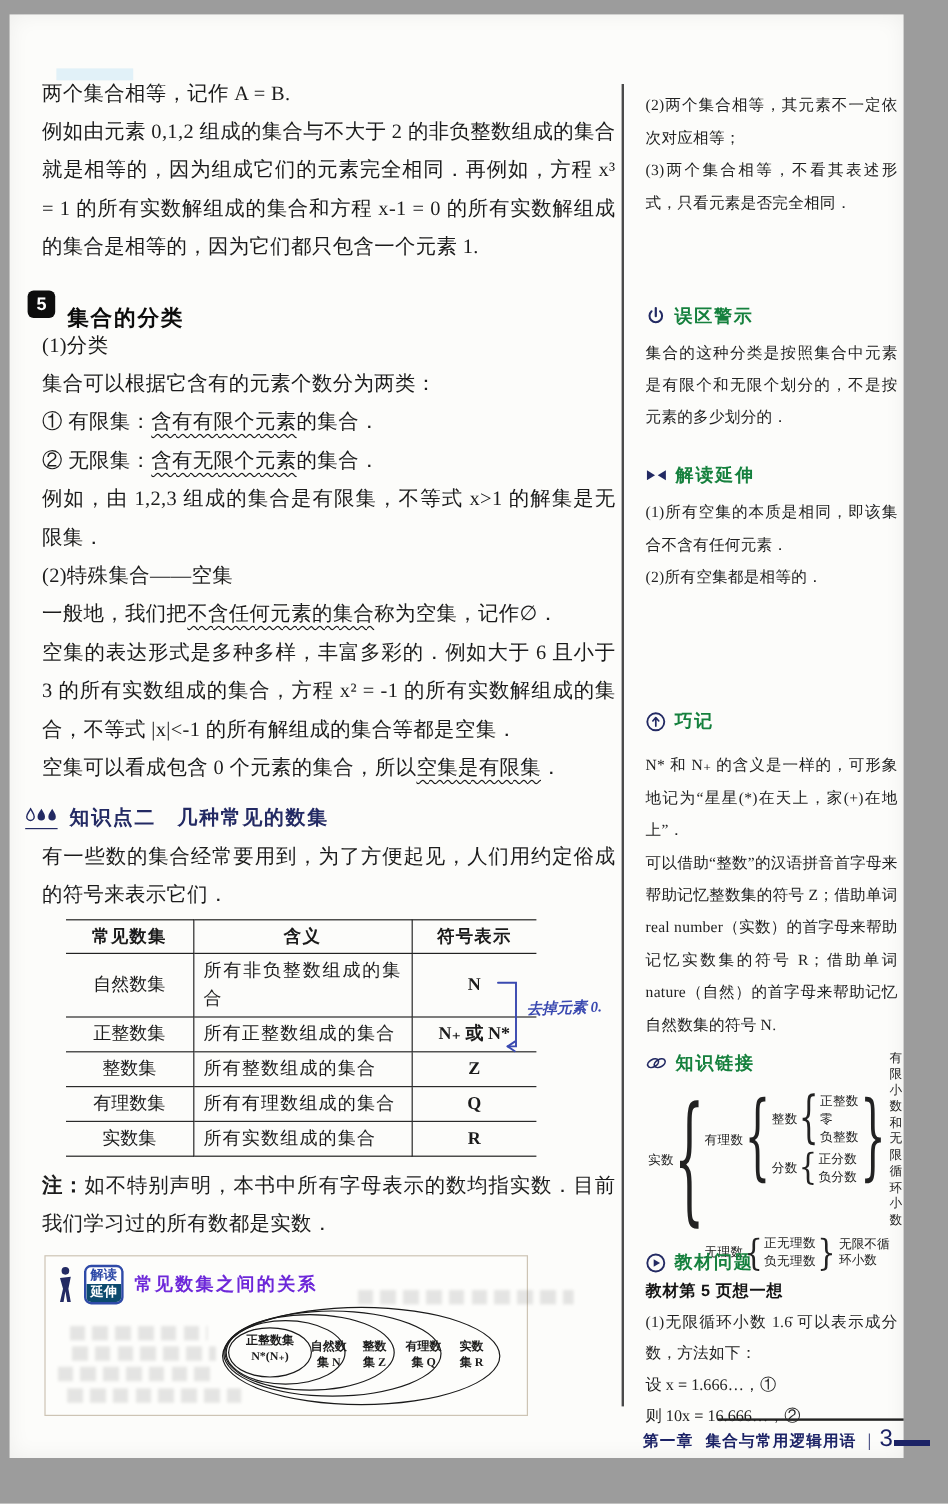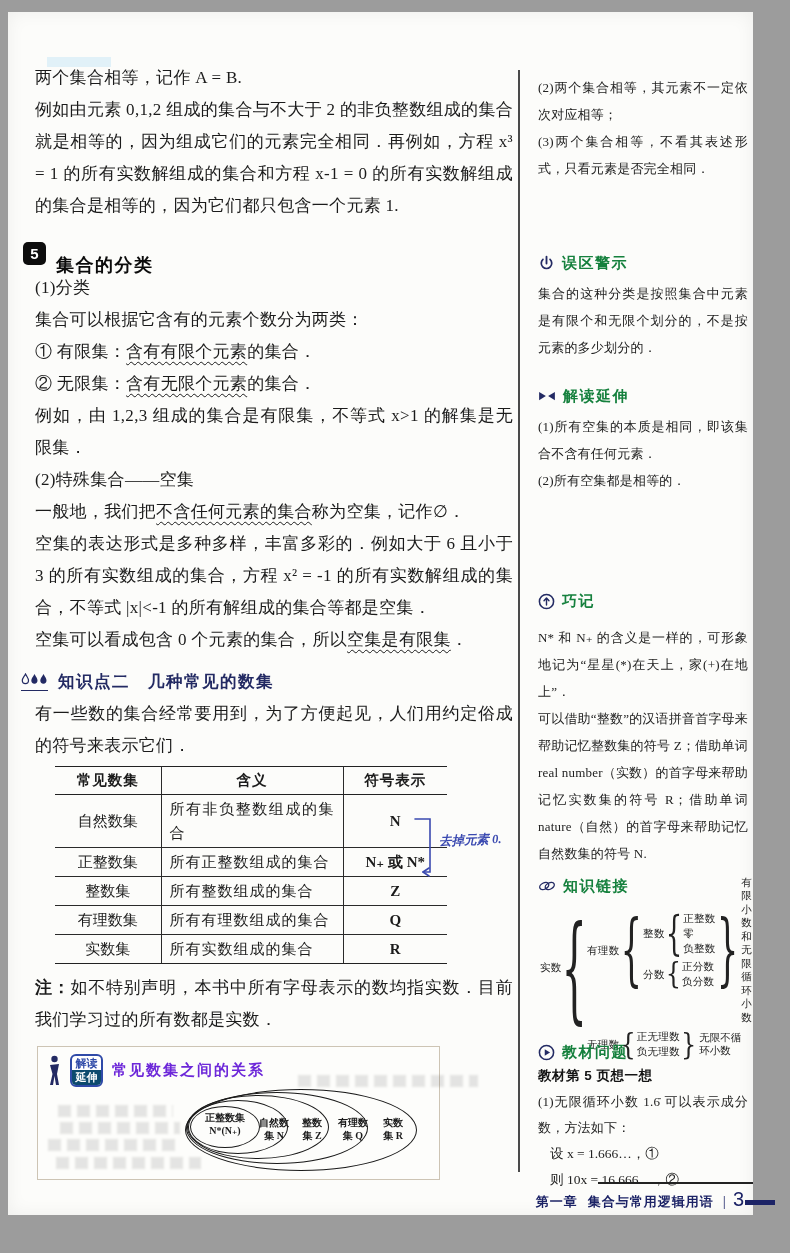--- a/index.html
+++ b/index.html
@@ -58,21 +58,21 @@
         text-align:center;white-space:pre-line;letter-spacing:0;}
 
   
   .side-col{position:absolute;left:506px;top:62px;width:234px;padding-left:24px;color:#222;}
   .spara{font-size:13px;line-height:27px;text-align:justify;letter-spacing:.2px;}
   .shead{display:flex;align-items:center;gap:7px;font-family:"Liberation Sans",sans-serif;
         font-weight:bold;font-size:15px;color:#15803d;letter-spacing:1.5px;height:22px;}
   .shead svg{flex:none;}
   .ssub{font-family:"Liberation Sans",sans-serif;font-weight:bold;font-size:13.5px;
         line-height:26px;color:#141414;letter-spacing:.5px;}
-  .seq{font-size:13.5px;line-height:26px;margin-left:12px;}
+  .seq{font-size:13.5px;line-height:26px;}
 
   .tree{display:flex;align-items:center;margin-top:6px;padding-left:2px;height:128px;}
   .trow{display:flex;align-items:center;gap:1px;}
   .tcol{display:flex;flex-direction:column;justify-content:center;gap:2px;}
   .tl{font-size:10.5px;line-height:13px;white-space:nowrap;letter-spacing:.3px;}
   .tnote{font-size:10.5px;line-height:13.5px;white-space:pre-line;margin-left:2px;}
   .brace{font-family:"DejaVu Serif",serif;line-height:.8;display:inline-block;
         color:#222;transform-origin:center;}
   .b1{font-size:24px;transform:scaleY(1.25);}
   .b2{font-size:26px;transform:scaleY(1.8);}

